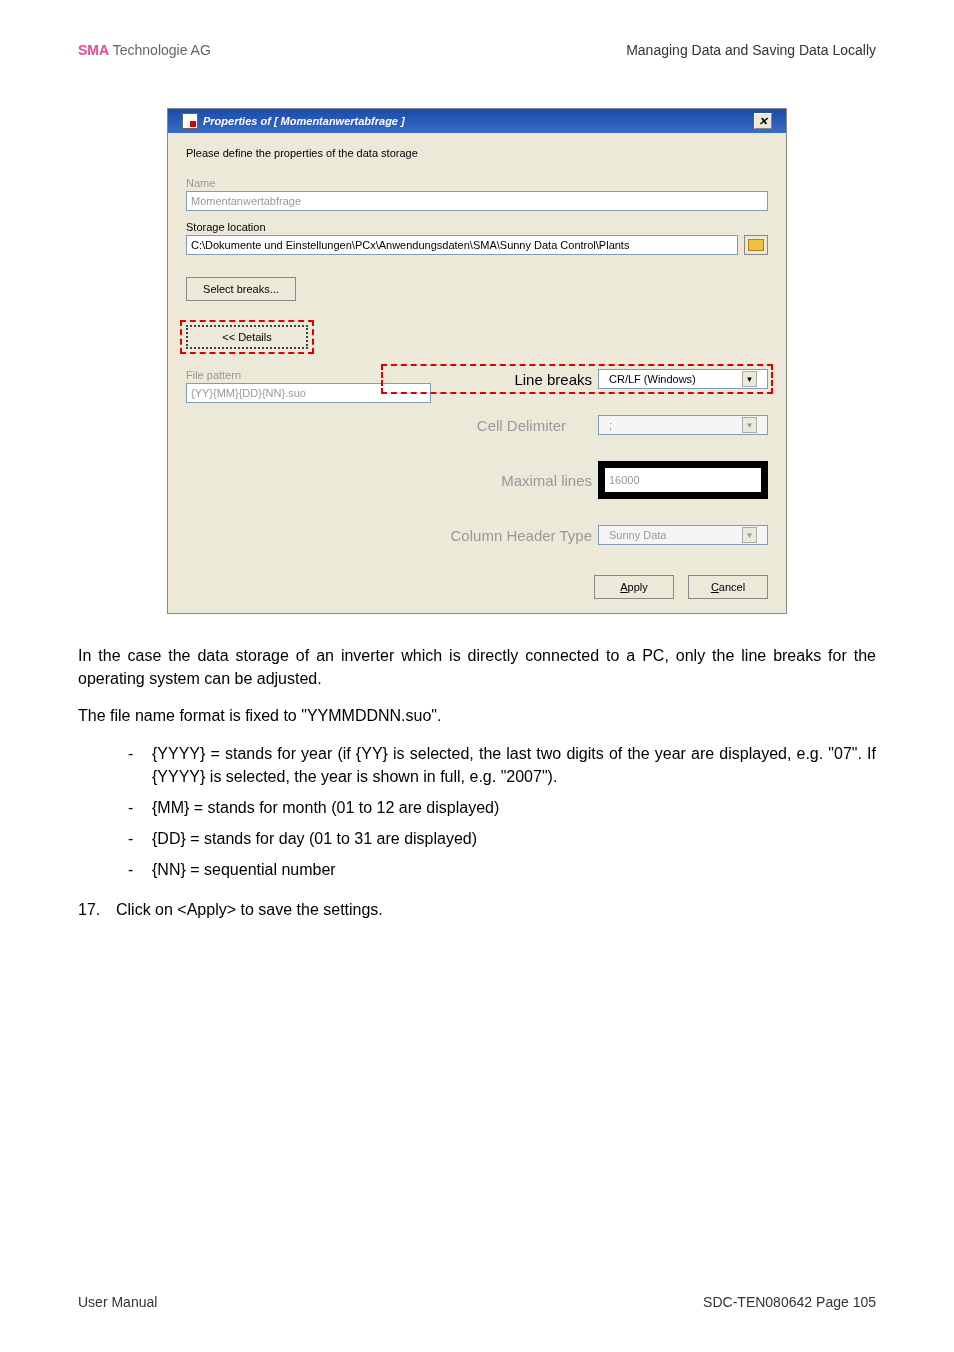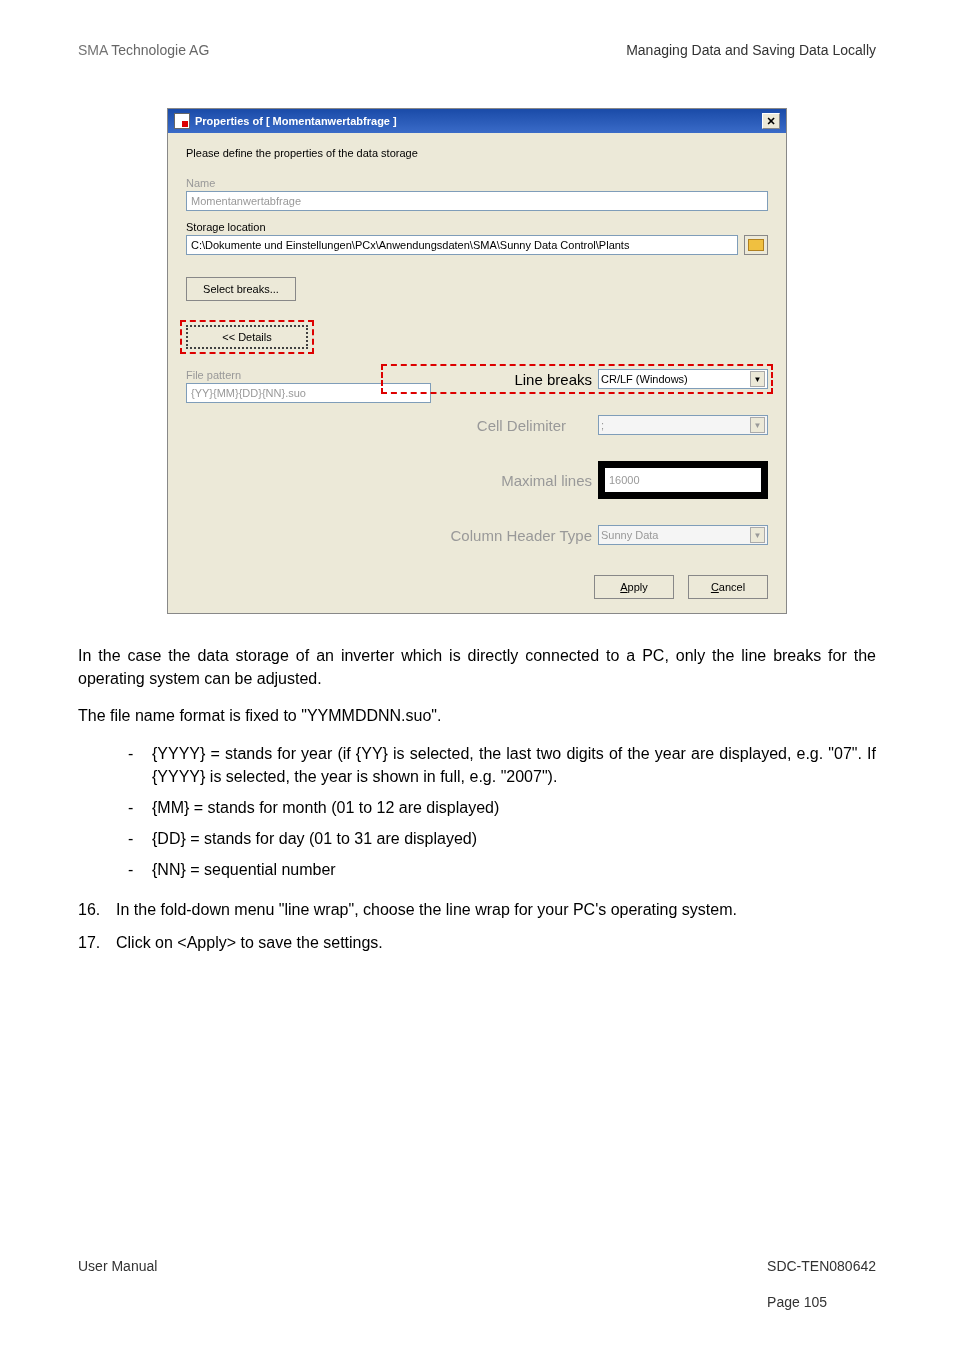--- a/index.html
+++ b/index.html
@@ -15,45 +15,46 @@
       position: relative;
       padding: 42px 78px;
     }
     .header {
       display: flex;
       justify-content: space-between;
       font-size: 14px;
       margin-bottom: 50px;
     }
     .header-left .brand {
-      color: #737373;
-      font-weight: normal;
+      color: #ec4899;
+      font-weight: bold;
     }
     .header-left .company {
       color: #666;
     }
     .header-right {
       color: #333;
     }
     .dialog {
       width: 620px;
       margin: 0 auto 30px;
       border: 1px solid #888;
       background: #ece9d8;
       font-family: Tahoma, Arial, sans-serif;
       font-size: 11px;
     }
     .titlebar {
       background: linear-gradient(to bottom, #1a4ba8, #3a6bc8);
       color: #fff;
-      padding: 4px 6px;
+      padding: 4px 14px;
       display: flex;
       align-items: center;
       justify-content: space-between;
       font-weight: bold;
+      font-style: italic;
     }
     .titlebar-left {
       display: flex;
       align-items: center;
       gap: 5px;
     }
     .titlebar-icon {
       width: 16px;
       height: 16px;
       background: #fff;
@@ -211,21 +212,21 @@
     }
     .form-row-label.active {
       color: #000;
     }
     .select-box {
       width: 170px;
       height: 20px;
       border: 1px solid #7f9db9;
       background: #fff;
       font-size: 11px;
-      padding: 1px 2px;
+      padding: 1px 10px;
       display: flex;
       align-items: center;
       justify-content: space-between;
       color: #000;
     }
     .select-box.disabled {
       color: #999;
       background: #f5f5f5;
     }
     .select-arrow {
@@ -323,22 +324,21 @@
       bottom: 42px;
       left: 78px;
       right: 78px;
       display: flex;
       justify-content: space-between;
       font-size: 14px;
       color: #333;
     }
     .footer-right {
       display: flex;
-      gap: 20px;
-      flex-direction: column;
+      gap: 4px;
     }
   </style>
 </head>
 <body>
 
 <div class="header">
   <div class="header-left">
     <span class="brand">SMA</span><span class="company"> Technologie AG</span>
   </div>
   <div class="header-right">Managing Data and Saving Data Locally</div>
@@ -447,24 +447,20 @@
     <span class="bullet-content">{DD} = stands for day (01 to 31 are displayed)</span>
   </div>
   <div class="bullet-item">
     <span class="bullet-dash">-</span>
     <span class="bullet-content">{NN} = sequential number</span>
   </div>
 </div>
 
 <div class="numbered-list">
   <div class="numbered-item">
-    <span class="numbered-num">16.</span>
-    <span class="numbered-content">In the fold-down menu "line wrap", choose the line wrap for your PC's operating system.</span>
-  </div>
-  <div class="numbered-item">
     <span class="numbered-num">17.</span>
     <span class="numbered-content">Click on &lt;Apply&gt; to save the settings.</span>
   </div>
 </div>
 
 <div class="footer">
   <div>User Manual</div>
   <div class="footer-right">
     <span>SDC-TEN080642</span>
     <span>Page 105</span>

